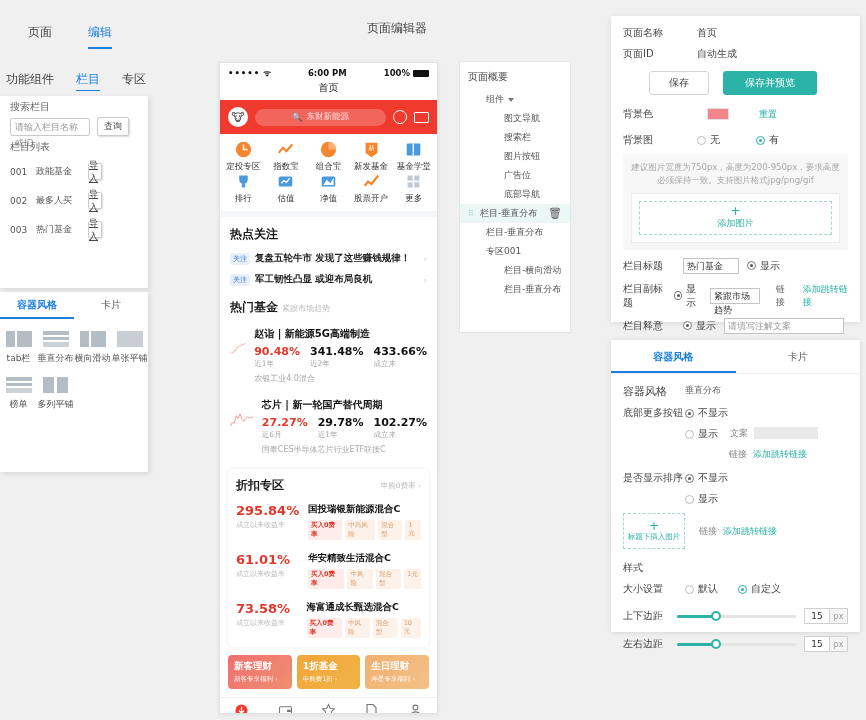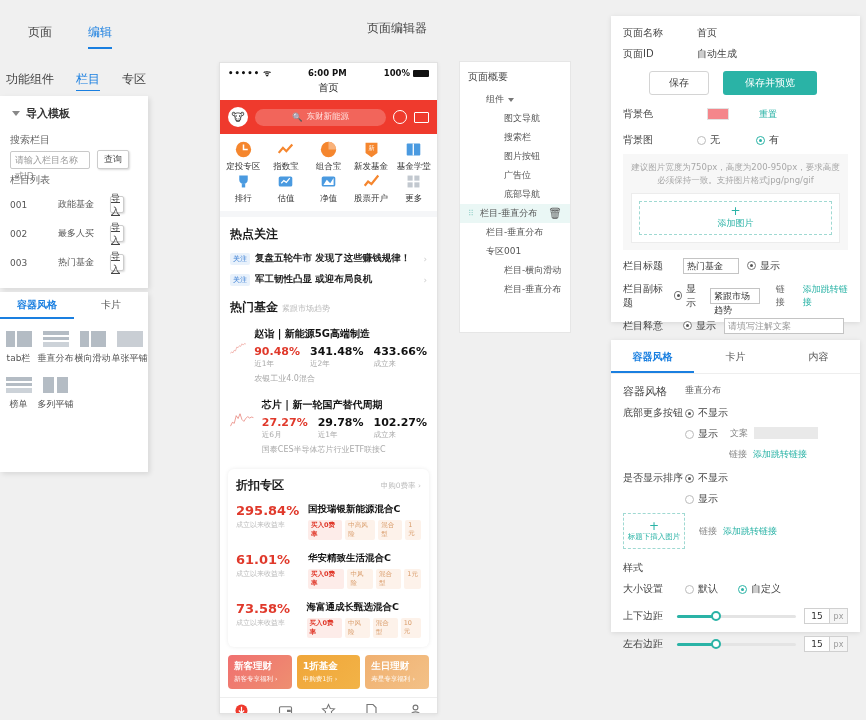--- a/index.html
+++ b/index.html
@@ -32,21 +32,21 @@
   .lp-head { display:flex; align-items:center; gap:6px; padding:10px 0 8px 12px; font-size:11px; font-weight:bold; color:#333; }
   .caret-d { width:0;height:0;border-left:4px solid transparent;border-right:4px solid transparent;border-top:5px solid #888; }
   .lp-lbl { font-size:10px; color:#666; padding:4px 0 3px 10px; }
   .lp-searchrow { display:flex; align-items:center; gap:7px; padding-left:10px; }
   .lp-input { width:80px;height:18px;border:1px solid #c9c9c9;border-radius:2px;background:#fff;
               font-size:9px;color:#999;padding:0 4px;line-height:16px; }
   .lp-btn { width:32px;height:19px;border:1px solid #ccc;border-radius:2px;background:#fff;
             font-size:9px;color:#444;display:flex;align-items:center;justify-content:center;
             box-shadow:1px 1px 2px rgba(0,0,0,.15); cursor:pointer; }
   .lp-row { display:flex; align-items:center; padding:6px 0 6px 10px; font-size:9px; color:#555; }
-  .lp-row .c1 { width:48px; }
+  .lp-row .c1 { width:26px; }
   .lp-row .c2 { width:52px; }
   .lp-imp { width:14px;height:17px;border:1px solid #ccc;border-radius:2px;background:#fff;
             font-size:9px;color:#444;display:flex;align-items:center;justify-content:center;
             box-shadow:1px 1px 2px rgba(0,0,0,.15);cursor:pointer;text-decoration:underline; }
 
   
   #left-panel2 {
     position:absolute; left:0; top:292px; width:148px; height:180px;
     background:#fff; box-shadow:2px 2px 5px rgba(0,0,0,.10);
   }
@@ -211,24 +211,20 @@
     <div class="tab1 active">编辑</div>
   </div>
   <div class="tabrow2">
     <div class="tab2">功能组件</div>
     <div class="tab2 active">栏目</div>
     <div class="tab2">专区</div>
   </div>
 </div>
 
 <div id="left-panel" class="panel">
-  <div class="lp-head">
-    <span class="caret-d"></span>
-    <span>导入模板</span>
-  </div>
   <div class="lp-lbl">搜索栏目</div>
   <div class="lp-searchrow">
     <div class="lp-input">请输入栏目名称或ID</div>
     <div class="lp-btn">查询</div>
   </div>
   <div class="lp-lbl">栏目列表</div>
 
   <div class="lp-row">
     <span class="c1">001</span>
     <span class="c2">政能基金</span>
@@ -666,21 +662,20 @@
         <span>显示</span>
       </span>
     <span class="inp" style="width:120px;color:#999">请填写注解文案</span>
   </div>
 </div>
 
 <div id="right-bot" class="panel">
   <div class="rb-tabs">
     <div class="rb-tab active">容器风格</div>
     <div class="rb-tab">卡片</div>
-    <div class="rb-tab">内容</div>
   </div>
   <div class="rb-body">
     <div class="rb-row">
       <span class="rb-lbl" style="font-size:11px">容器风格</span>
       <span class="rb-val">垂直分布</span>
     </div>
     <div class="rb-row">
       <span class="rb-lbl">底部更多按钮</span>
       <span class="radio">
           <i class="rd ongray"></i>

